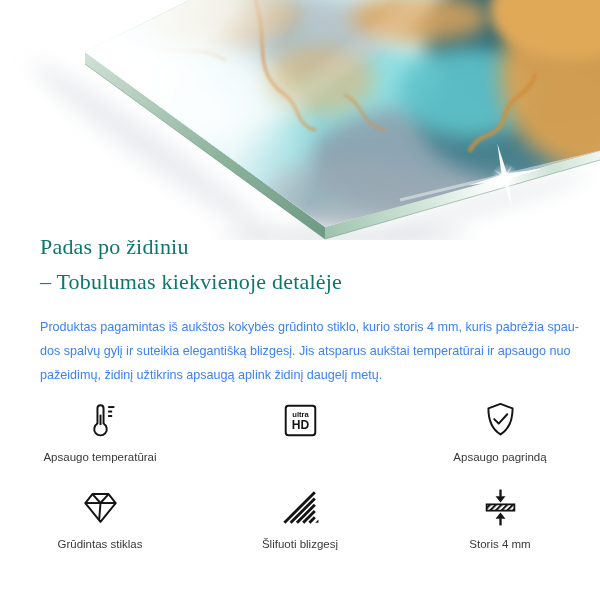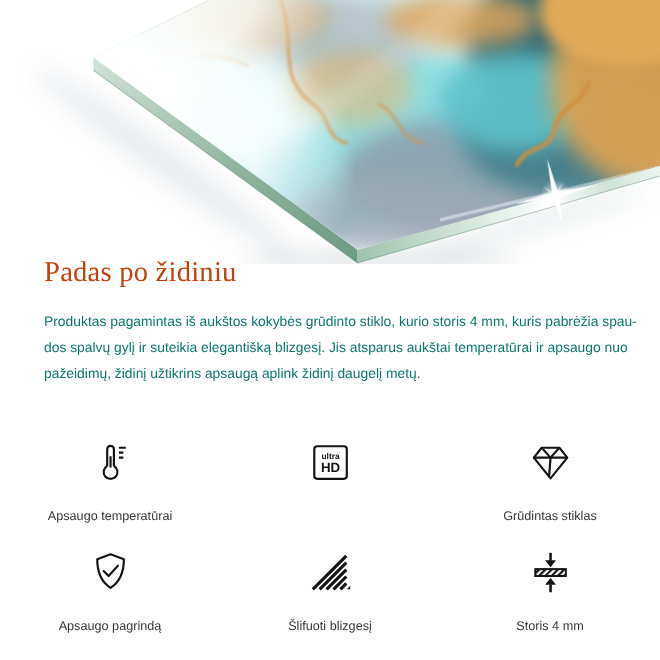--- a/index.html
+++ b/index.html
@@ -9,30 +9,30 @@
     background: #ffffff;
     font-family: "Liberation Sans", sans-serif;
     color: #333;
     position: relative;
     overflow: hidden;
   }
   .hero { position: absolute; left: 0; top: 0; width: 600px; height: 240px; display: block; }
   .text-block { position: absolute; left: 40px; top: 229px; width: 545px; }
   .heading {
     font-family: "Liberation Serif", serif;
-    font-size: 26px; line-height: 35px;
-    font-weight: 400; color: #c2410c; letter-spacing: .2px;
+    font-size: 22px; line-height: 35px;
+    font-weight: 400; color: #0f766e; letter-spacing: .2px;
   }
-  .desc { margin-top: 16px; font-size: 12.6px; line-height: 24px; color: #0f766e; }
+  .desc { margin-top: 16px; font-size: 12.6px; line-height: 24px; color: #3b82f6; }
   .desc-line { white-space: nowrap; }
   .features {
     position: absolute; left: 0; top: 399px; width: 600px;
     display: grid; grid-template-columns: repeat(3, 1fr); row-gap: 23px;
   }
-  .feature { display: flex; flex-direction: column; align-items: center; gap: 22px; }
+  .feature { display: flex; flex-direction: column; align-items: center; gap: 9px; }
   .feature svg.fi { width: 43px; height: 43px; display: block; }
   .feature-label { font-size: 11.5px; color: #383838; white-space: nowrap; }
   .ic { stroke: #141414; stroke-width: 2.2; fill: none; }
 </style>
 </head>
 <body>
 
 <svg class="hero" viewBox="0 0 600 240" aria-hidden="true">
   <defs>
     <clipPath id="panel">
@@ -127,20 +127,21 @@
       <polygon points="0,-13 1.6,0 0,13 -1.6,0" fill="#ffffff"></polygon>
       <polygon points="-13,0 0,-1.6 13,0 0,1.6" fill="#ffffff"></polygon>
     </g>
     <circle r="2.6" fill="#ffffff"></circle>
   </g>
 </svg>
 
 <div class="text-block">
   <div class="heading">
     <div>Padas po židiniu</div>
+    <div>– Tobulumas kiekvienoje detalėje</div>
   </div>
   <div class="desc">
     <div class="desc-line">Produktas pagamintas iš aukštos kokybės grūdinto stiklo, kurio storis 4 mm, kuris pabrėžia spau-</div>
     <div class="desc-line">dos spalvų gylį ir suteikia elegantišką blizgesį. Jis atsparus aukštai temperatūrai ir apsaugo nuo</div>
     <div class="desc-line">pažeidimų, židinį užtikrins apsaugą aplink židinį daugelį metų.</div>
   </div>
 </div>
 
 <div class="features">
 
@@ -155,41 +156,41 @@
     </svg>
     <div class="feature-label">Apsaugo temperatūrai</div>
   </div>
 
   <div class="feature">
     <svg class="fi" viewBox="0 0 48 48">
       <rect class="ic" x="7.5" y="7.5" width="33" height="33" rx="3" stroke-width="2.6"></rect>
       <text x="24" y="20.5" text-anchor="middle" font-family="Liberation Sans, sans-serif" font-size="8.5" font-weight="700" fill="#141414">ultra</text>
       <text x="24" y="34" text-anchor="middle" font-family="Liberation Sans, sans-serif" font-size="13.5" font-weight="800" fill="#141414">HD</text>
     </svg>
+  </div>
+
+  <div class="feature">
+    <svg class="fi" viewBox="0 0 48 48">
+      <path class="ic" stroke-linejoin="round" stroke-width="2.4" d="M24,5.5 L37.5,10.5 C37.5,23 33.5,33.5 24,39.5 C14.5,33.5 10.5,23 10.5,10.5 Z"></path>
+      <path class="ic" stroke-linecap="round" stroke-linejoin="round" stroke-width="2.6" d="M17,22.5 L22,27.5 L31.5,17"></path>
+    </svg>
+    <div class="feature-label">Apsaugo pagrindą</div>
   </div>
 
   <div class="feature">
     <svg class="fi" viewBox="0 0 48 48">
       <g class="ic" stroke-width="2" stroke-linejoin="round">
         <path d="M15,9 L33,9 L41,19 L24,40 L7,19 Z"></path>
         <line x1="7" y1="19" x2="41" y2="19"></line>
         <line x1="15" y1="9" x2="24" y2="19"></line>
         <line x1="33" y1="9" x2="24" y2="19"></line>
         <line x1="24" y1="19" x2="22.5" y2="38"></line>
       </g>
     </svg>
     <div class="feature-label">Grūdintas stiklas</div>
-  </div>
-
-  <div class="feature">
-    <svg class="fi" viewBox="0 0 48 48">
-      <path class="ic" stroke-linejoin="round" stroke-width="2.4" d="M24,5.5 L37.5,10.5 C37.5,23 33.5,33.5 24,39.5 C14.5,33.5 10.5,23 10.5,10.5 Z"></path>
-      <path class="ic" stroke-linecap="round" stroke-linejoin="round" stroke-width="2.6" d="M17,22.5 L22,27.5 L31.5,17"></path>
-    </svg>
-    <div class="feature-label">Apsaugo pagrindą</div>
   </div>
 
   <div class="feature">
     <svg class="fi" viewBox="0 0 48 48">
       <g stroke="#141414" stroke-width="3.2" fill="none">
         <line x1="6" y1="41" x2="40" y2="7"></line>
         <line x1="13" y1="41" x2="40" y2="14"></line>
         <line x1="20" y1="41" x2="40" y2="21"></line>
         <line x1="27" y1="41" x2="40" y2="28"></line>
         <line x1="34" y1="41" x2="40" y2="35"></line>

